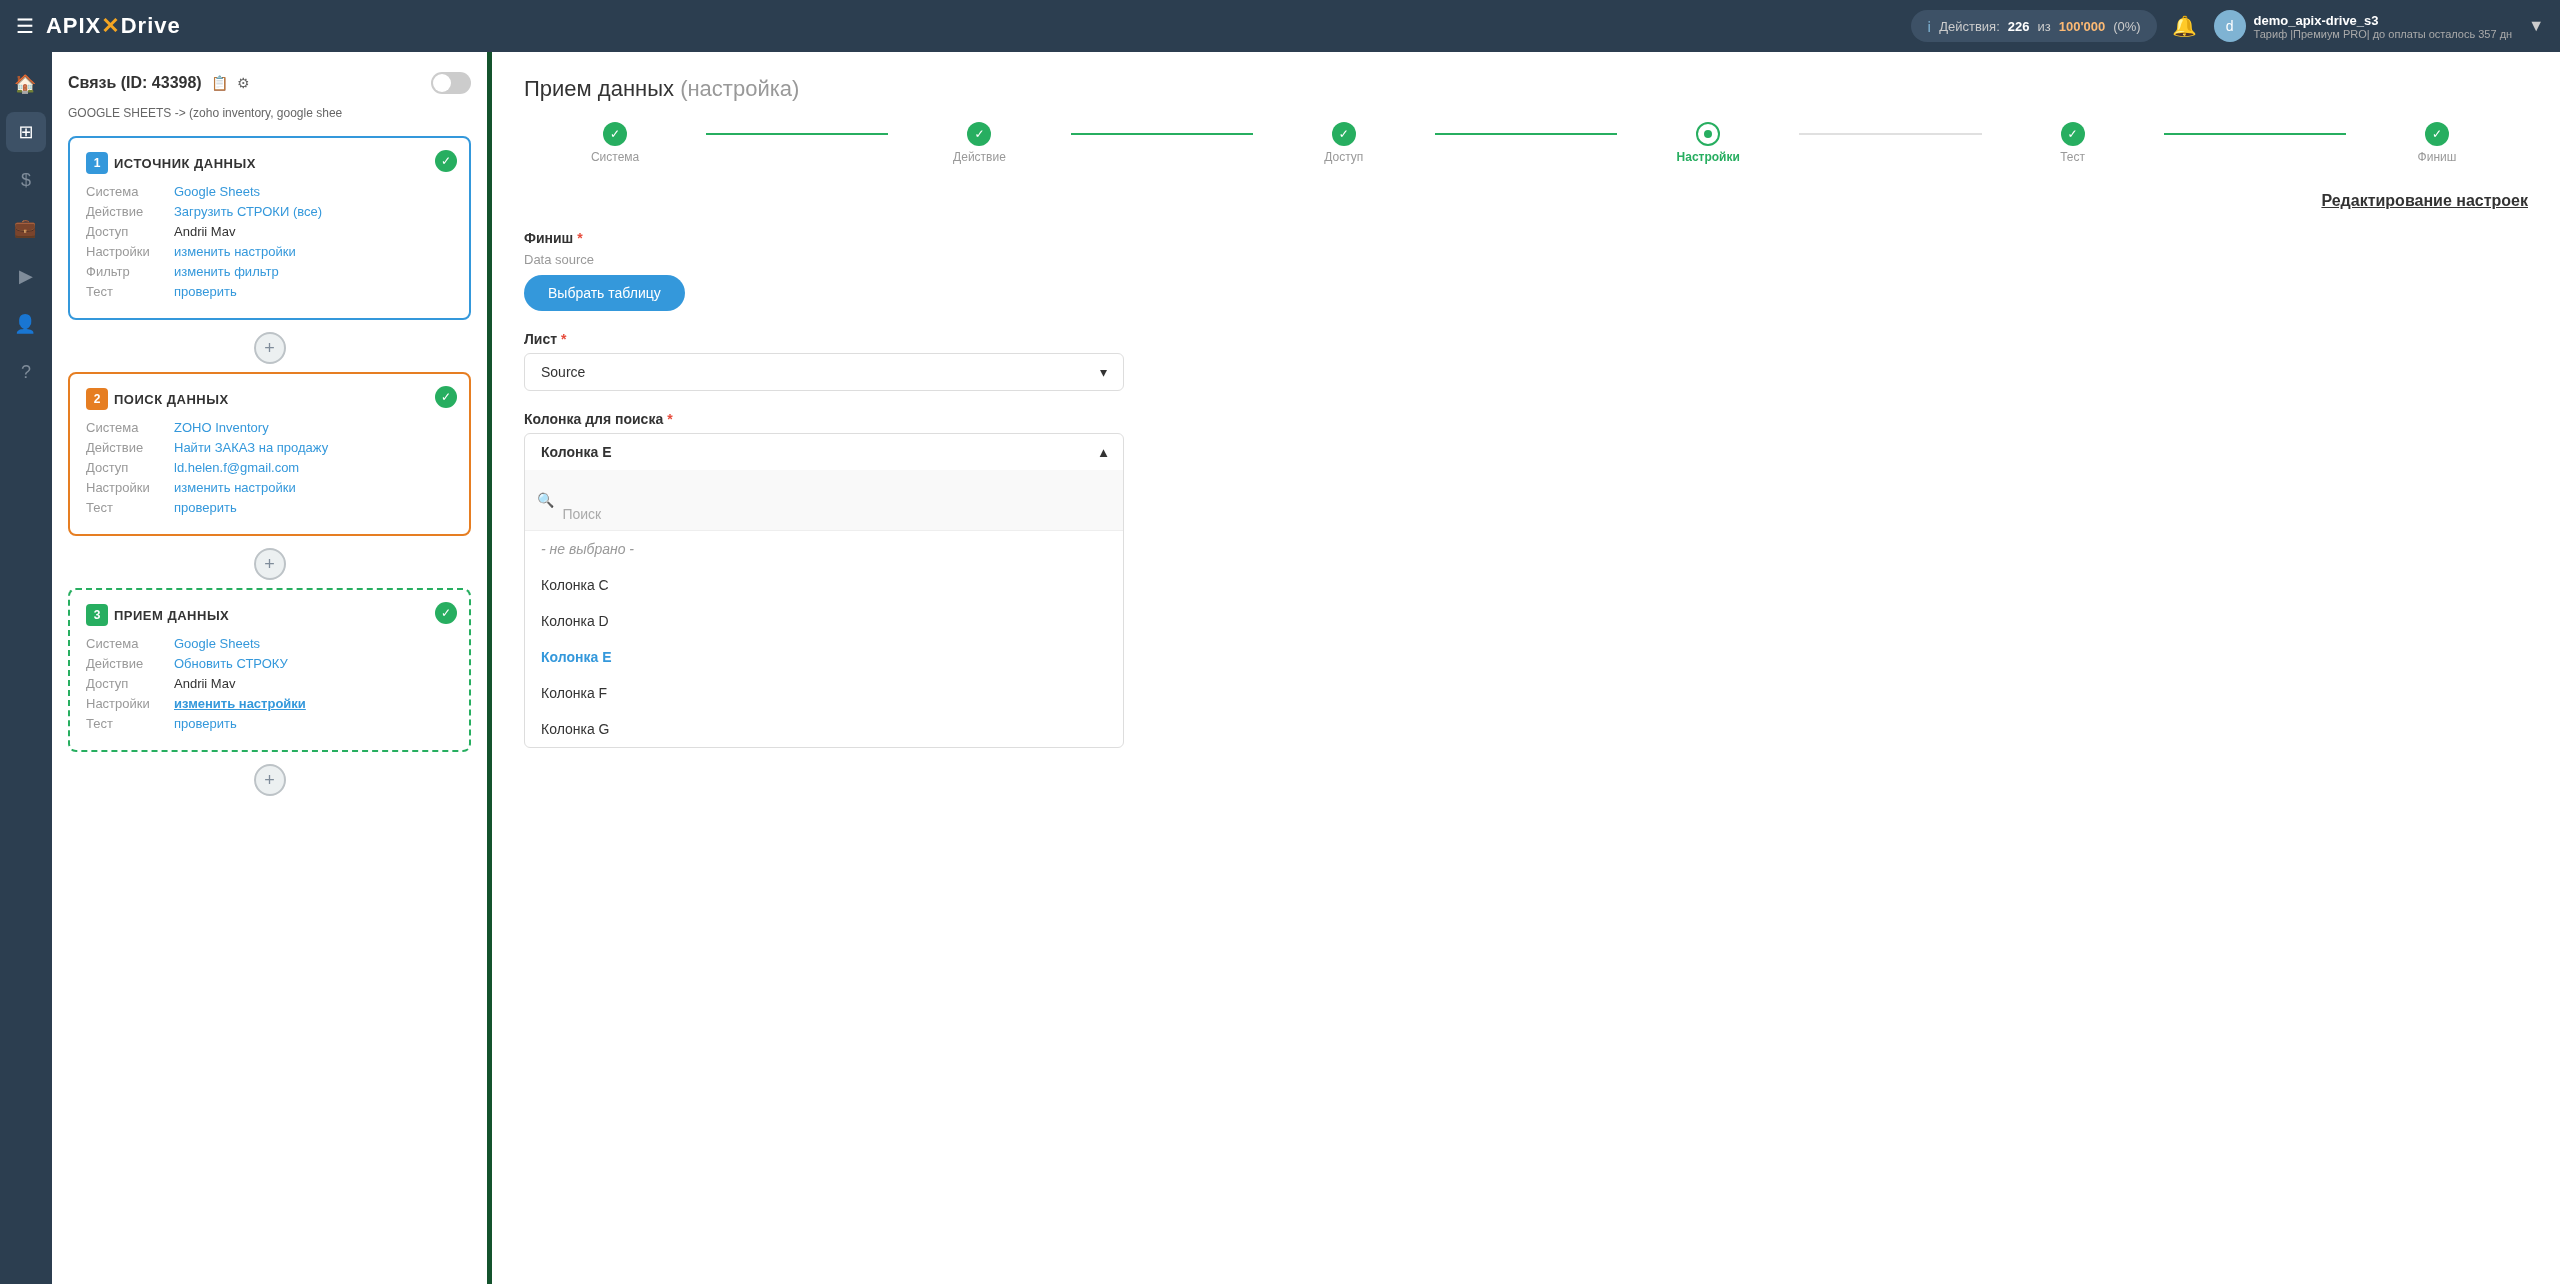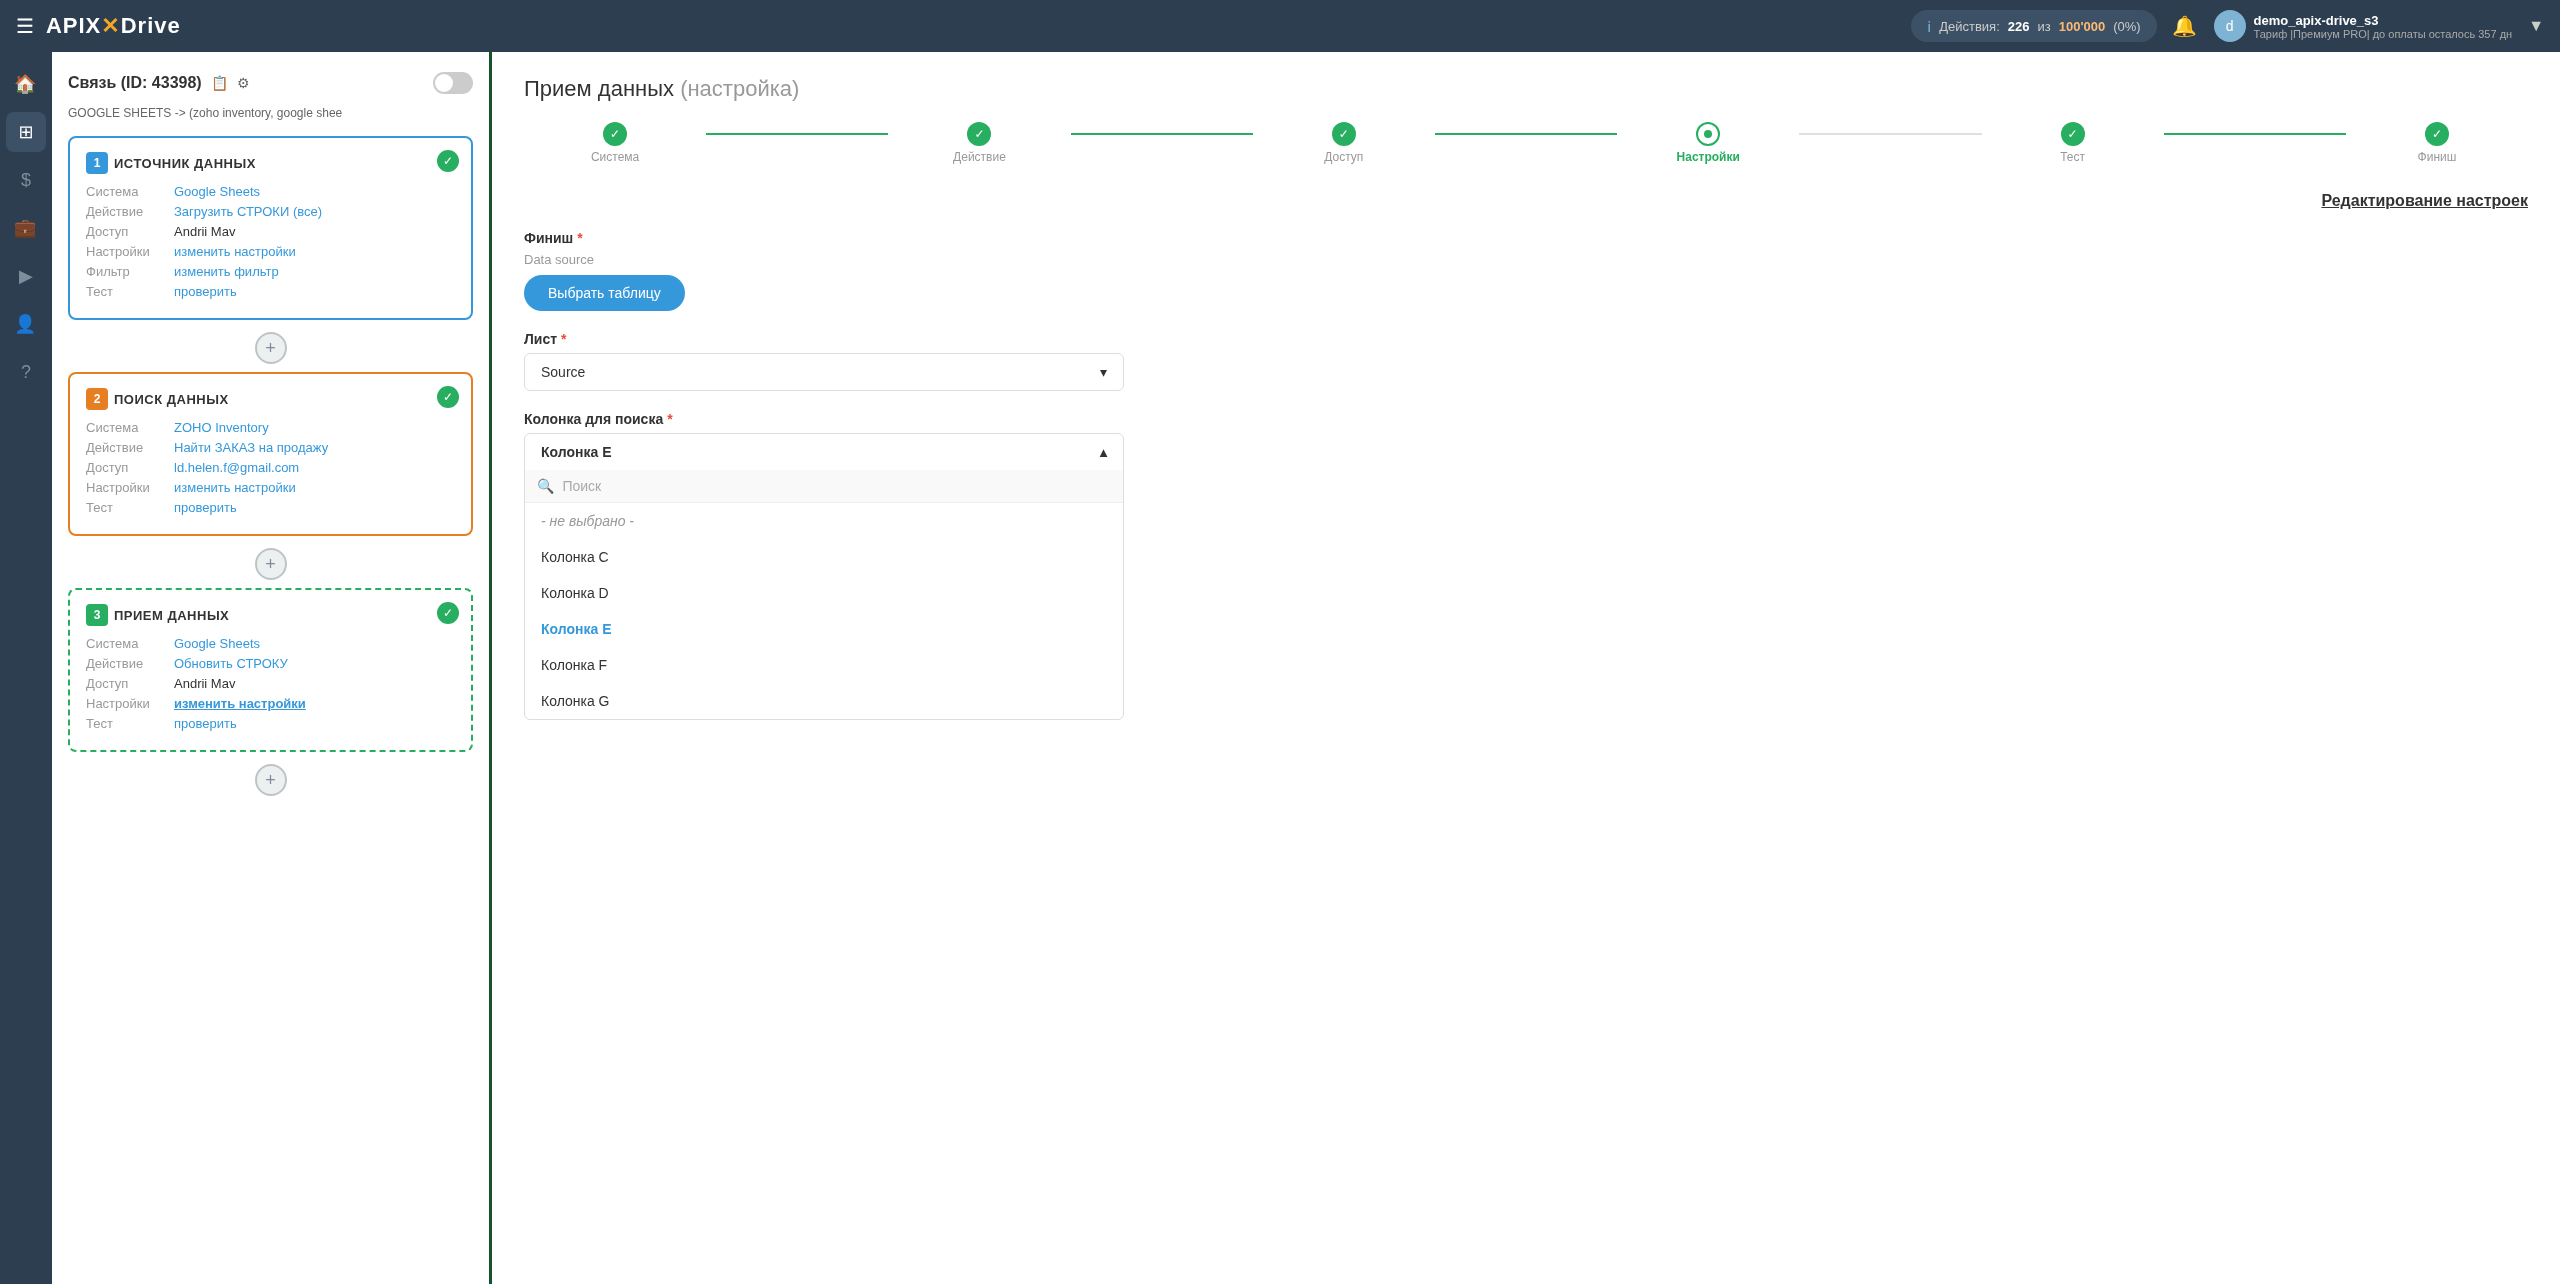--- a/index.html
+++ b/index.html
@@ -90,21 +90,21 @@
       border: none;
       transition: background 0.2s;
     }
     .nav-icon-btn:hover, .nav-icon-btn.active { background: #3d5166; color: #fff; }
     .nav-icon-btn.active { color: #fff; }
 
     
     .left-panel {
       width: 440px;
       background: #fff;
-      border-right: 3px solid #14532d;
+      border-right: 5px solid #14532d;
       overflow-y: auto;
       padding: 20px 16px;
       flex-shrink: 0;
     }
 
     
     .right-panel {
       flex: 1;
       overflow-y: auto;
       padding: 24px 32px;
@@ -309,20 +309,21 @@
       gap: 8px;
       background: #f9f9f9;
     }
     .dropdown-search input {
       border: none;
       background: transparent;
       outline: none;
       font-size: 14px;
       width: 100%;
       color: #be185d;
+      margin-top: 28px;
     }
     .dropdown-search input::placeholder { color: #aaa; }
     .dropdown-list {
       max-height: 280px;
       overflow-y: auto;
     }
     .dropdown-item {
       padding: 10px 16px;
       font-size: 14px;
       color: #333;

